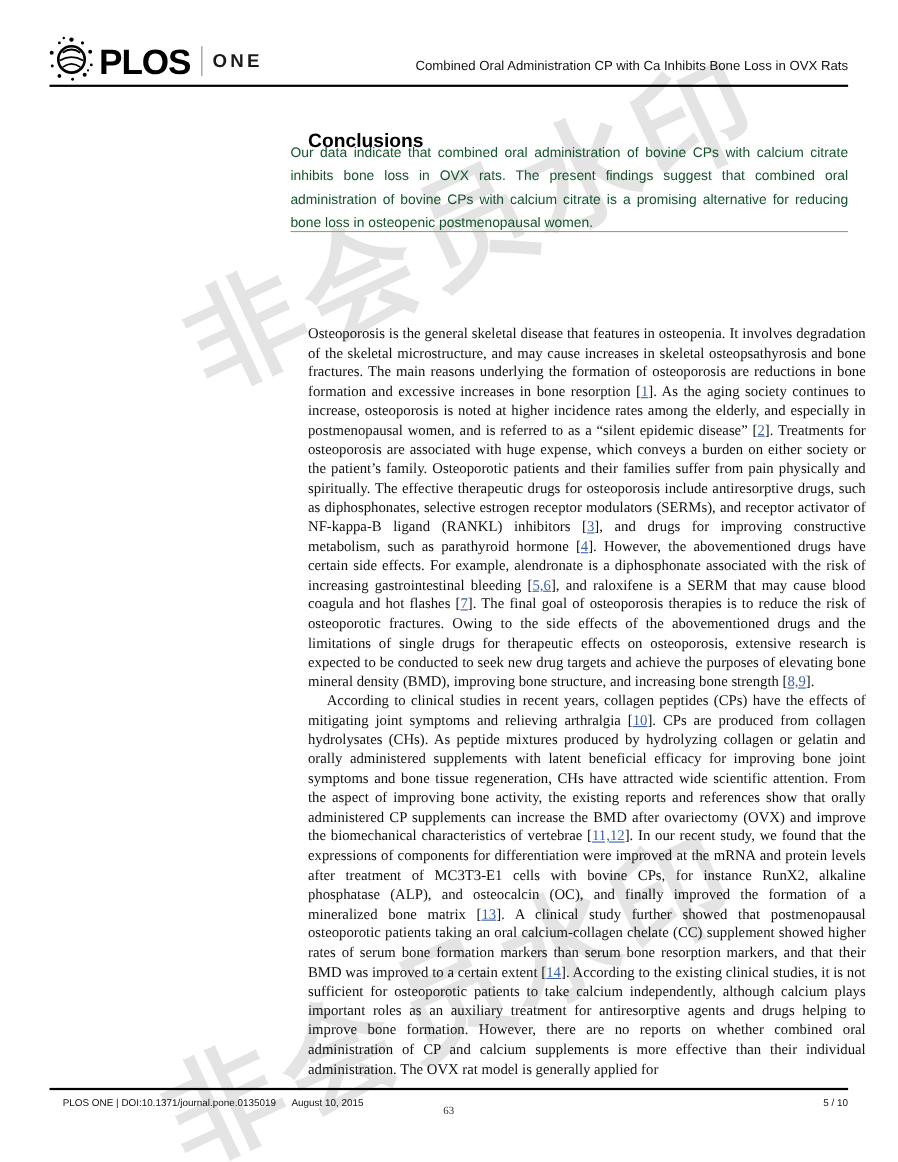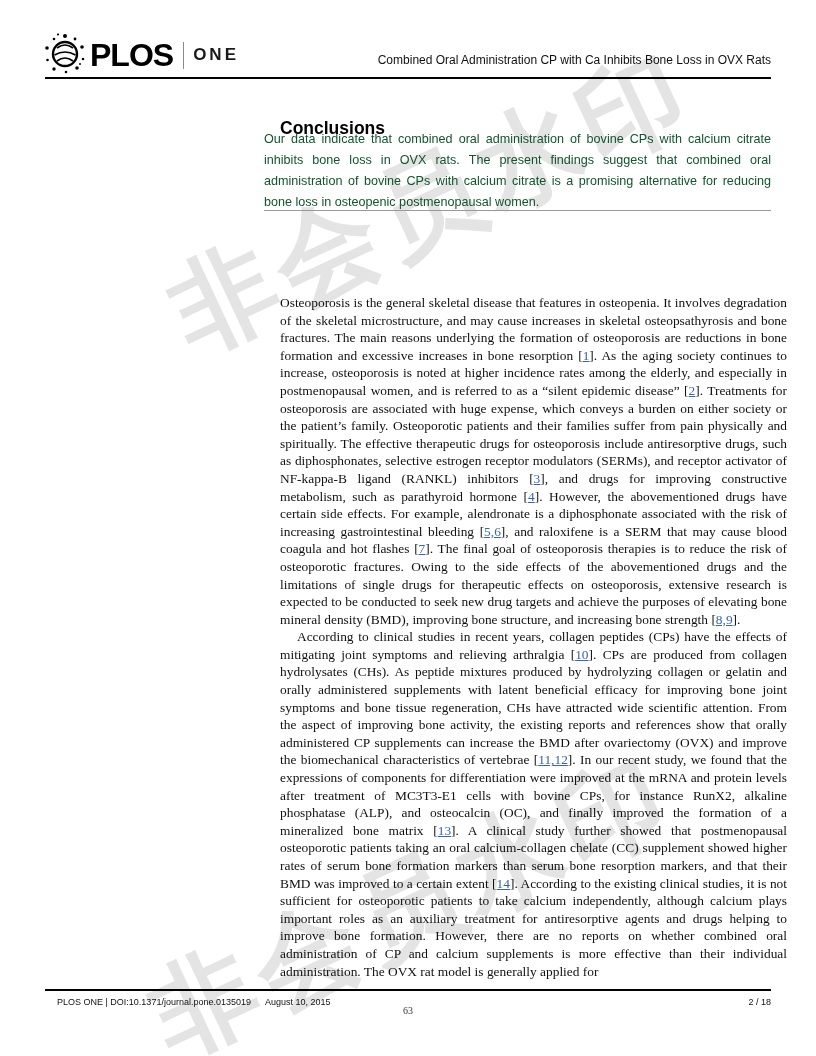--- a/index.html
+++ b/index.html
@@ -99,16 +99,16 @@
 
   <div class="col introduction-body">
     <p>Osteoporosis is the general skeletal disease that features in osteopenia. It involves degradation of the skeletal microstructure, and may cause increases in skeletal osteopsathyrosis and bone fractures. The main reasons underlying the formation of osteoporosis are reductions in bone formation and excessive increases in bone resorption [<a class="ref">1</a>]. As the aging society continues to increase, osteoporosis is noted at higher incidence rates among the elderly, and especially in postmenopausal women, and is referred to as a “silent epidemic disease” [<a class="ref">2</a>]. Treatments for osteoporosis are associated with huge expense, which conveys a burden on either society or the patient’s family. Osteoporotic patients and their families suffer from pain physically and spiritually. The effective therapeutic drugs for osteoporosis include antiresorptive drugs, such as diphosphonates, selective estrogen receptor modulators (SERMs), and receptor activator of NF-kappa-B ligand (RANKL) inhibitors [<a class="ref">3</a>], and drugs for improving constructive metabolism, such as parathyroid hormone [<a class="ref">4</a>]. However, the abovementioned drugs have certain side effects. For example, alendronate is a diphosphonate associated with the risk of increasing gastrointestinal bleeding [<a class="ref">5,6</a>], and raloxifene is a SERM that may cause blood coagula and hot flashes [<a class="ref">7</a>]. The final goal of osteoporosis therapies is to reduce the risk of osteoporotic fractures. Owing to the side effects of the abovementioned drugs and the limitations of single drugs for therapeutic effects on osteoporosis, extensive research is expected to be conducted to seek new drug targets and achieve the purposes of elevating bone mineral density (BMD), improving bone structure, and increasing bone strength [<a class="ref">8,9</a>].</p>
     <p>According to clinical studies in recent years, collagen peptides (CPs) have the effects of mitigating joint symptoms and relieving arthralgia [<a class="ref">10</a>]. CPs are produced from collagen hydrolysates (CHs). As peptide mixtures produced by hydrolyzing collagen or gelatin and orally administered supplements with latent beneficial efficacy for improving bone joint symptoms and bone tissue regeneration, CHs have attracted wide scientific attention. From the aspect of improving bone activity, the existing reports and references show that orally administered CP supplements can increase the BMD after ovariectomy (OVX) and improve the biomechanical characteristics of vertebrae [<a class="ref">11,12</a>]. In our recent study, we found that the expressions of components for differentiation were improved at the mRNA and protein levels after treatment of MC3T3-E1 cells with bovine CPs, for instance RunX2, alkaline phosphatase (ALP), and osteocalcin (OC), and finally improved the formation of a mineralized bone matrix [<a class="ref">13</a>]. A clinical study further showed that postmenopausal osteoporotic patients taking an oral calcium-collagen chelate (CC) supplement showed higher rates of serum bone formation markers than serum bone resorption markers, and that their BMD was improved to a certain extent [<a class="ref">14</a>]. According to the existing clinical studies, it is not sufficient for osteoporotic patients to take calcium independently, although calcium plays important roles as an auxiliary treatment for antiresorptive agents and drugs helping to improve bone formation. However, there are no reports on whether combined oral administration of CP and calcium supplements is more effective than their individual administration. The OVX rat model is generally applied for</p>
   </div>
 
   <div class="footer-rule"></div>
   <div class="footer-left">
     <span>PLOS ONE | DOI:10.1371/journal.pone.0135019</span><span class="date">August 10, 2015</span>
   </div>
-  <div class="footer-right">2 / 18</div>
+  <div class="footer-right">5 / 10</div>
   <div class="comp-page">63</div>
 
 </div>
 
 </body></html>

